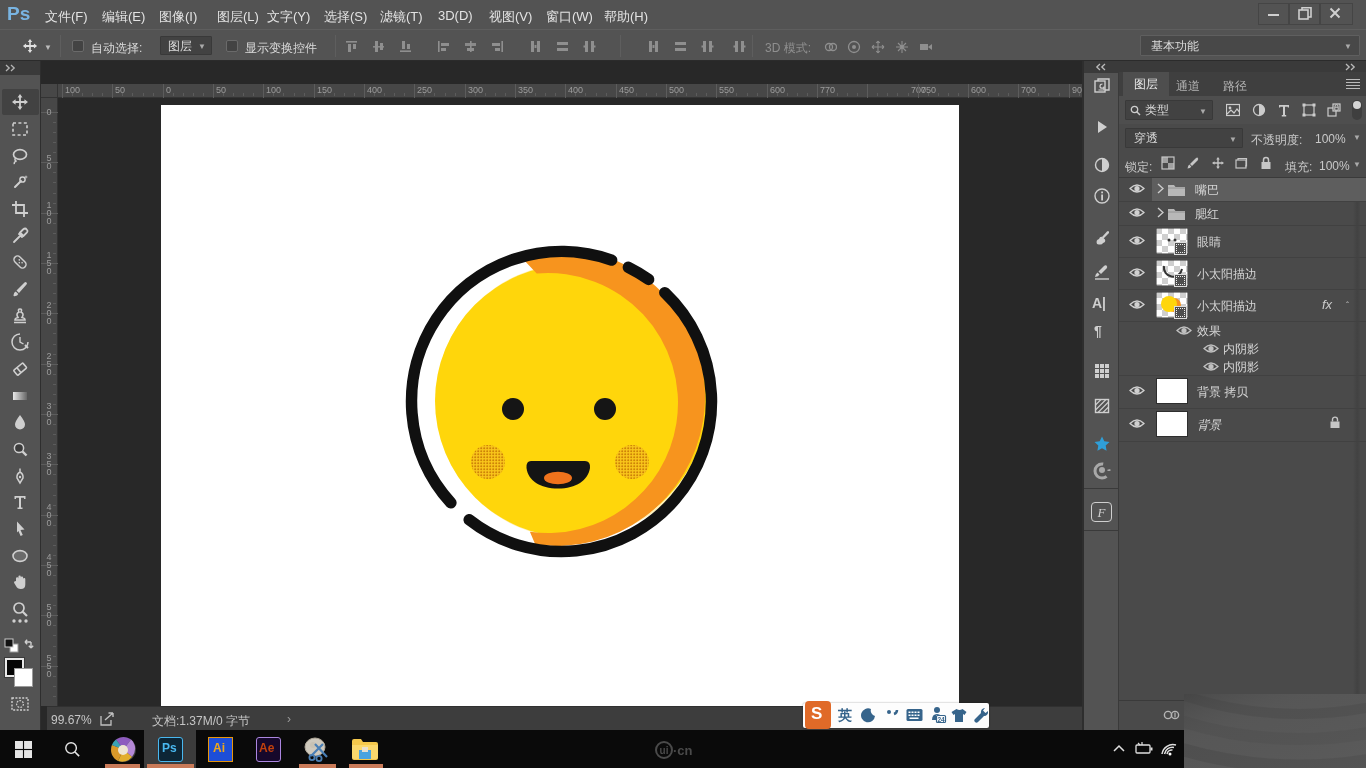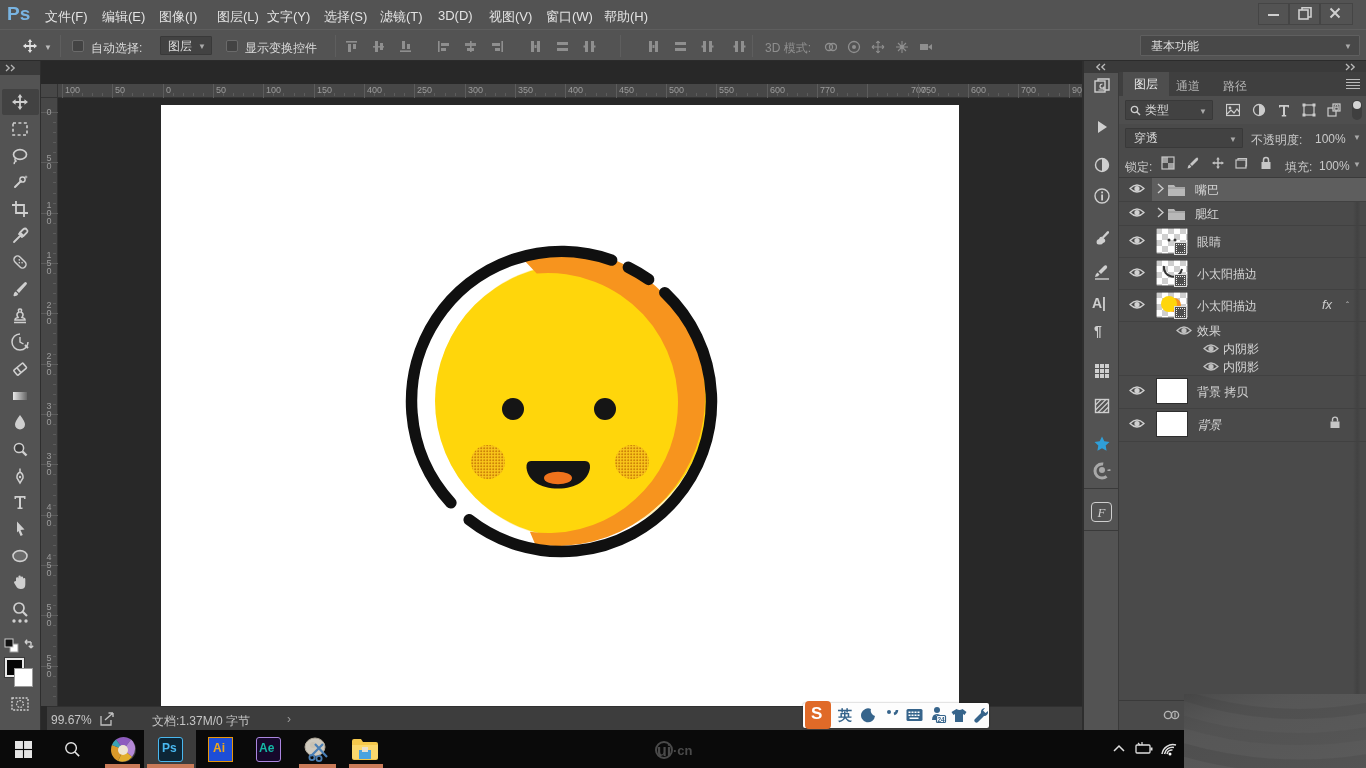--- a/index.html
+++ b/index.html
@@ -797,42 +797,42 @@
 <circle cx="13" cy="14" r="5" fill="#efe6d2"></circle>
 </svg>
 <div style="position:absolute;left:144px;top:0;width:52px;height:38px;background:#3c3c3c"></div>
 <div style="position:absolute;left:158px;top:7px;width:25px;height:25px;background:#0d2636;border:1.5px solid #49b8f0;border-radius:3px">
 <span style="position:absolute;left:3px;top:3px;color:#49b8f0;font-size:12px;font-weight:bold">Ps</span>
       </div>
 <div style="position:absolute;left:208px;top:7px;width:25px;height:25px;background:#1d4ed8;border:1.5px solid #e8960c;border-radius:0">
 <span style="position:absolute;left:4px;top:3px;color:#f0a818;font-size:12px;font-weight:bold">Ai</span>
       </div>
 <div style="position:absolute;left:256px;top:7px;width:25px;height:25px;background:#16082b;border:1.5px solid #ab86e0;border-radius:3px">
-<span style="position:absolute;left:2px;top:3px;color:#14b8a6;font-size:12px;font-weight:bold">Ae</span>
+<span style="position:absolute;left:2px;top:3px;color:#c2410c;font-size:12px;font-weight:bold">Ae</span>
       </div>
 <svg style="position:absolute;left:303px;top:6px" width="28" height="27" viewBox="0 0 28 27">
 <ellipse cx="12" cy="11" rx="10" ry="9" fill="#cfc9bd"></ellipse>
 <ellipse cx="12" cy="11" rx="10" ry="9" fill="none" stroke="#b0a89a" stroke-width="1"></ellipse>
 <circle cx="10" cy="9" r="3" fill="#c8c2b4"></circle>
 <path d="M8 20 L20 8 M12 8 L24 21" stroke="#4a7fb5" stroke-width="2.2" fill="none"></path>
 <circle cx="9" cy="21.5" r="2.6" fill="none" stroke="#4a7fb5" stroke-width="1.8"></circle>
 <circle cx="16" cy="22.5" r="2.6" fill="none" stroke="#4a7fb5" stroke-width="1.8"></circle>
 </svg>
 <svg style="position:absolute;left:351px;top:8px" width="28" height="23" viewBox="0 0 28 23">
 <path d="M1 3 q0 -2 2 -2 h7 l2 3 h13 q2 0 2 2 v14 q0 2 -2 2 h-22 q-2 0 -2 -2 Z" fill="#f5c84c"></path>
 <path d="M1 7 h26 v12 q0 2 -2 2 h-22 q-2 0 -2 -2 Z" fill="#fbd86c"></path>
 <rect x="8" y="12" width="12" height="9" fill="#4aa3e0"></rect>
 <rect x="11" y="9" width="6" height="5" fill="#e8e0d0"></rect>
 </svg>
 <div style="position:absolute;left:105px;top:34px;width:35px;height:4px;background:#c97a58"></div>
 <div style="position:absolute;left:147px;top:34px;width:47px;height:4px;background:#c97a58"></div>
 <div style="position:absolute;left:299px;top:34px;width:37px;height:4px;background:#c97a58"></div>
 <div style="position:absolute;left:349px;top:34px;width:34px;height:4px;background:#c97a58"></div>
 <div style="position:absolute;left:655px;top:11px;color:#4a4a4a;font-size:13px;font-weight:bold">
-<span style="display:inline-block;width:18px;height:18px;border:2px solid #4a4a4a;border-radius:50%;text-align:center;line-height:16px;font-size:16px;vertical-align:middle">ui</span><span style="vertical-align:middle">·cn</span></div>
+<span style="display:inline-block;width:18px;height:18px;border:2px solid #4a4a4a;border-radius:50%;text-align:center;line-height:16px;font-size:10px;vertical-align:middle">ui</span><span style="vertical-align:middle">·cn</span></div>
 <svg style="position:absolute;left:1113px;top:14px" width="12" height="8" viewBox="0 0 12 8">
         <path d="M1 7 L6 2 L11 7" stroke="#e0e0e0" stroke-width="1.5" fill="none"></path>
       </svg>
 <svg style="position:absolute;left:1133px;top:12px" width="20" height="13" viewBox="0 0 20 13">
 <rect x="3" y="3" width="14" height="8" rx="1" fill="none" stroke="#e0e0e0" stroke-width="1.3"></rect>
         <rect x="17.5" y="5.5" width="2" height="3" fill="#e0e0e0"></rect>
         <path d="M5 1 l2 2 M9 0 v3" stroke="#e0e0e0" stroke-width="1.2"></path>
       </svg>
 <svg style="position:absolute;left:1160px;top:11px" width="18" height="15" viewBox="0 0 18 15">
 <path d="M2 13 a11 11 0 0 1 14 -9" stroke="#e0e0e0" stroke-width="1.5" fill="none"></path>

